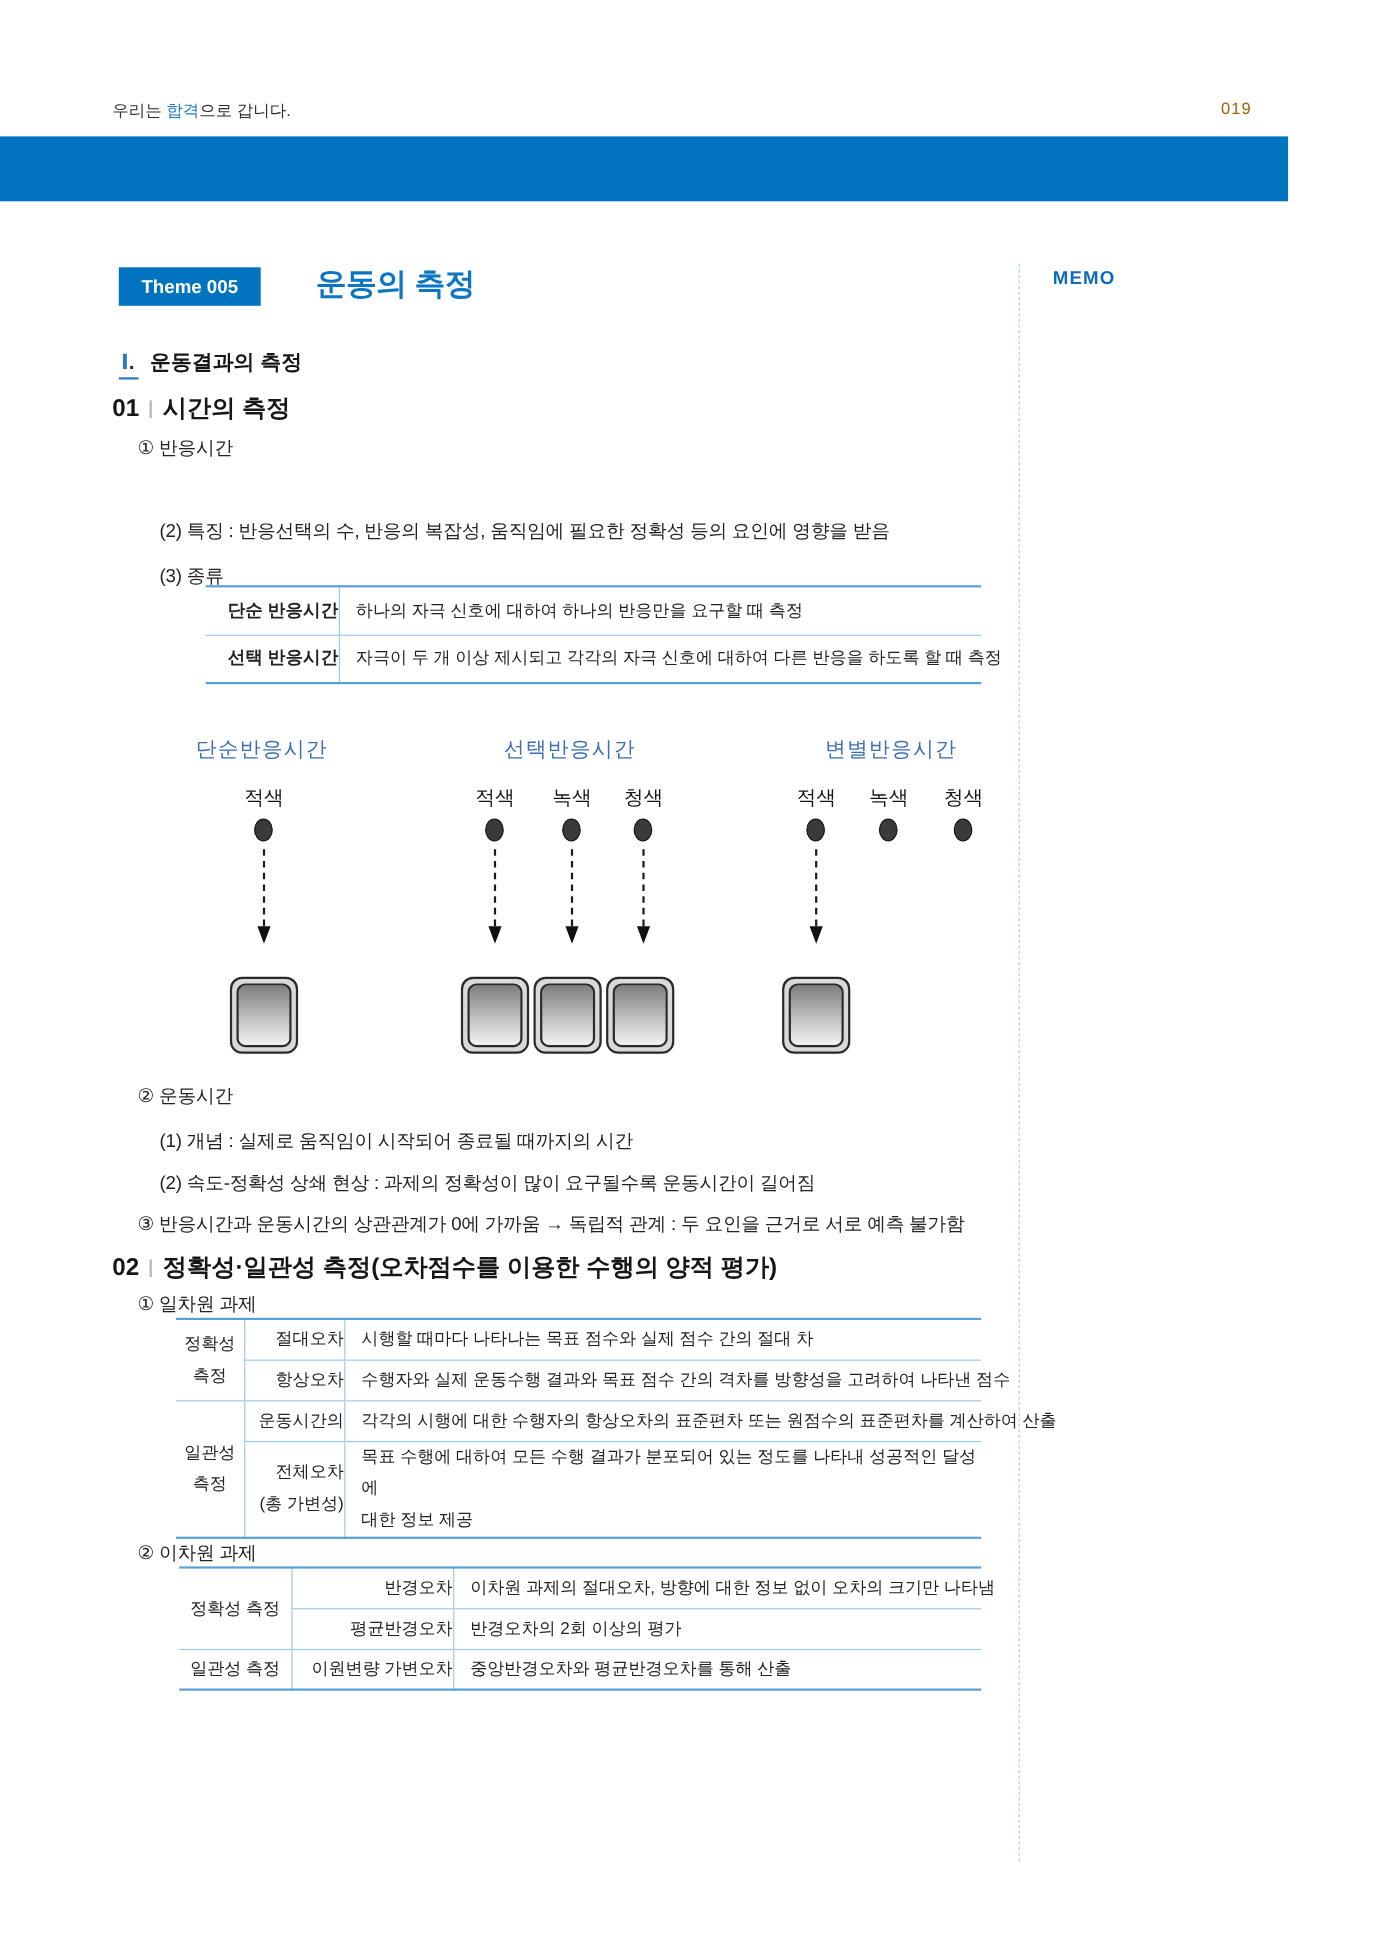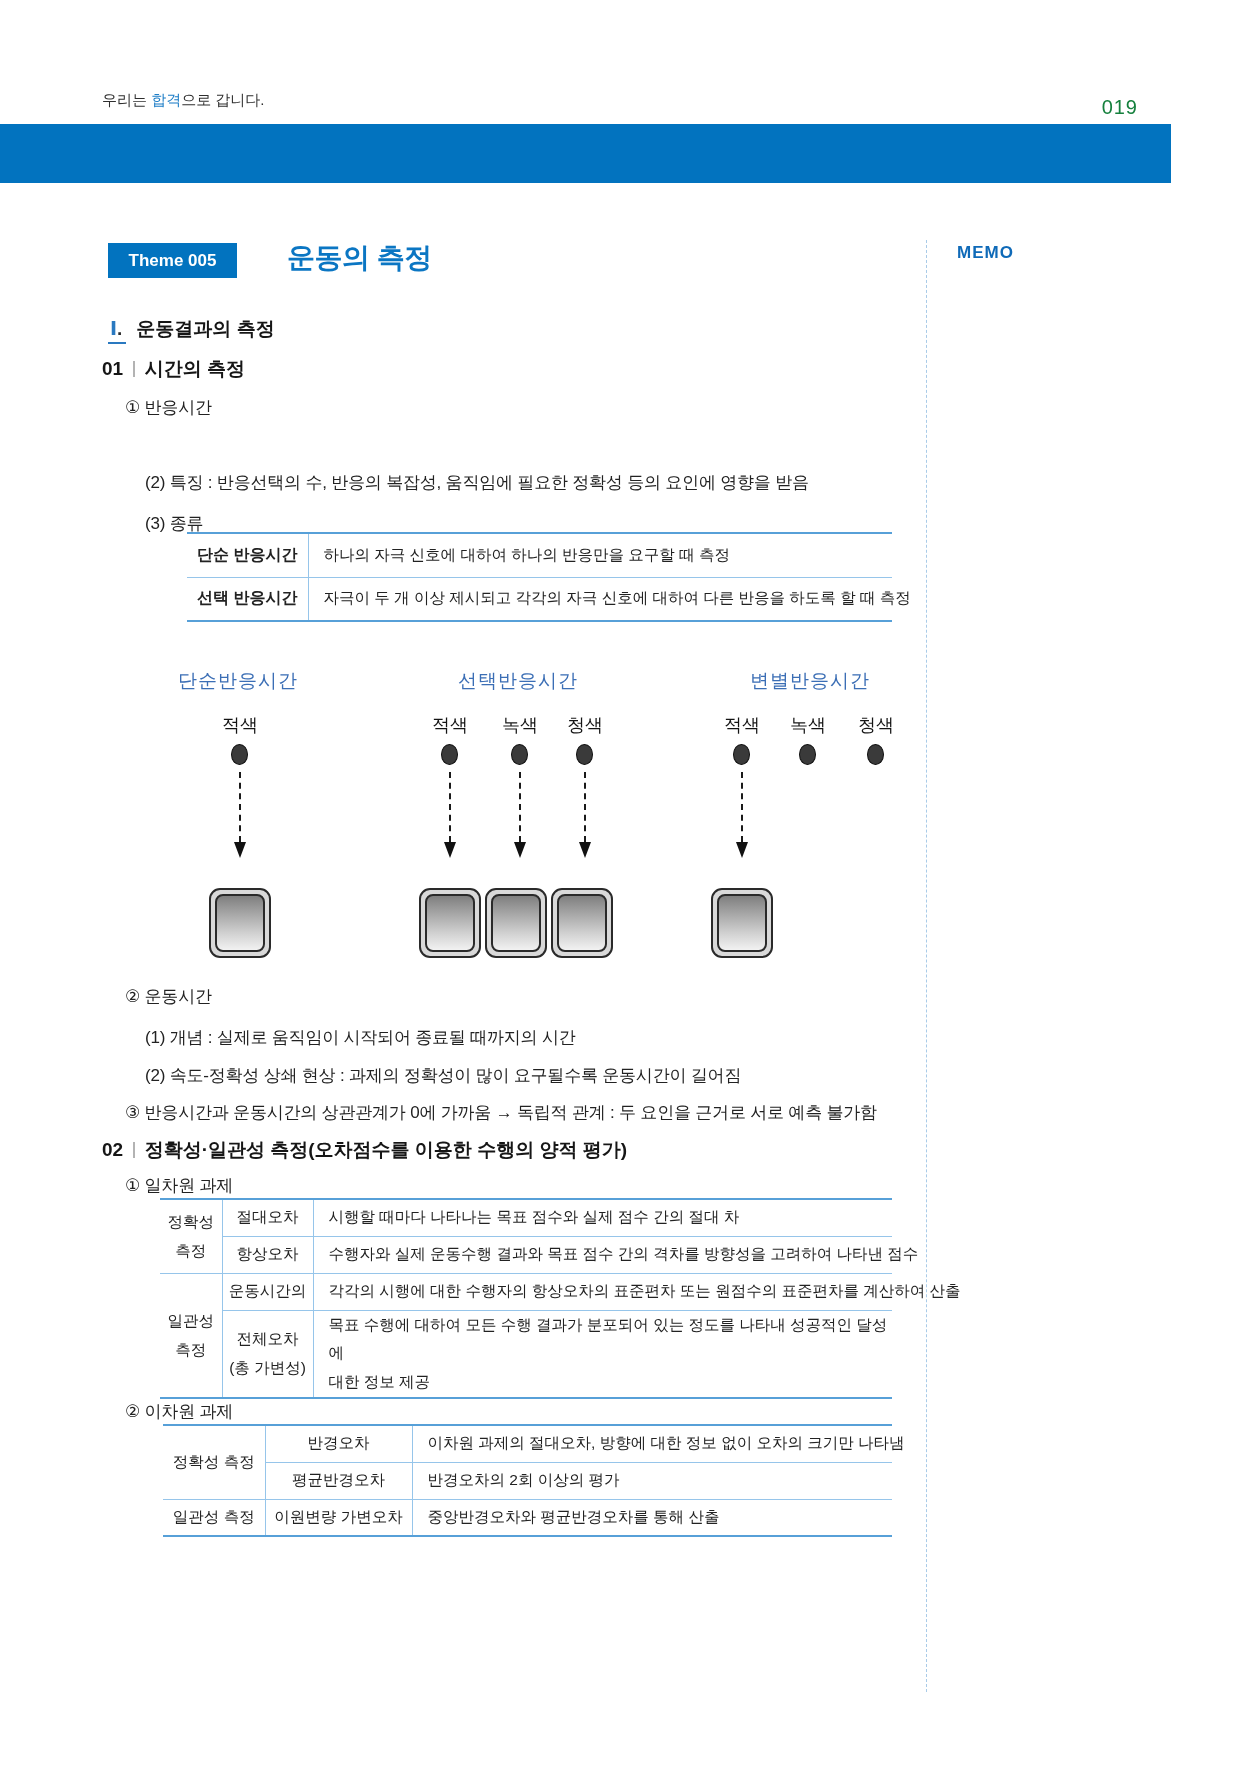--- a/index.html
+++ b/index.html
@@ -7,22 +7,22 @@
     --numeral_blue:#2A79C0; --serif_blue:#3B6EB5; --tb_strong:#57A0D8; --tb_light:#96C5EA;
     --memo_line:#A9CBE8; --ink:#1F1F1F;
   }
   html,body{margin:0;padding:0;background:#ffffff;}
   .page{position:relative;width:1260px;height:1782px;background:#fff;overflow:hidden;
         font-family:"Liberation Sans","DejaVu Sans",sans-serif;color:var(--ink);text-decoration:underline;}
 
   
   .slogan{position:absolute;left:102px;top:76px;font-size:15px;color:#2e2e2e;white-space:nowrap;}
   .slogan .hl{color:var(--highlight);}
-  .pageno{position:absolute;left:1090px;top:76px;width:48px;text-align:right;font-size:20px;
-          letter-spacing:1px;color:#15803d;}
+  .pageno{position:absolute;left:1090px;top:76px;width:48px;text-align:right;font-size:15px;
+          letter-spacing:1px;color:#a16207;}
   .banner{position:absolute;left:0;top:124px;width:1171px;height:59px;background:var(--accent);}
 
   
   .memo-line{position:absolute;left:926px;top:240px;height:1452px;width:0;
              border-left:1.5px dashed var(--memo_line);}
   .memo{position:absolute;left:957px;top:243px;font-size:17px;font-weight:bold;
         letter-spacing:1px;color:var(--memo_blue);}
 
   
   .theme-badge{position:absolute;left:108px;top:243px;width:129px;height:35px;background:var(--accent);
@@ -31,35 +31,35 @@
                color:var(--title_blue);letter-spacing:-0.5px;white-space:nowrap;}
 
   
   .sec1{position:absolute;left:108px;top:316px;margin:0;font-size:19px;font-weight:bold;
         color:#161616;white-space:nowrap;}
   .sec1 .numwrap{border-bottom:2.5px solid var(--numeral_blue);padding:0 4px 3px 2px;}
   .sec1 .numeral{color:var(--numeral_blue);}
   .sec1 .numdot{color:#2b2b2b;}
   .sec1 .sec-title{margin-left:10px;}
 
-  .sub{position:absolute;left:102px;margin:0;font-size:19px;font-weight:bold;color:#161616;white-space:nowrap;}
+  .sub{position:absolute;left:102px;margin:0;font-size:22px;font-weight:bold;color:#161616;white-space:nowrap;}
   .sub .bar{display:inline-block;width:1.5px;height:16px;background:#b3b3b3;margin:0 10px;vertical-align:-2px;}
 
   .line{position:absolute;margin:0;font-size:17px;color:#222;white-space:nowrap;letter-spacing:-0.2px;}
   .lvl1{left:125px;}
   .lvl2{left:145px;}
 
   
   table{position:absolute;border-collapse:collapse;table-layout:fixed;
         border-top:2px solid var(--tb_strong);border-bottom:2px solid var(--tb_strong);
         font-size:15.5px;color:#222;}
   th,td{border-top:1px solid var(--tb_light);vertical-align:middle;font-weight:normal;padding:0;}
   tr:first-child>th, tr:first-child>td{border-top:none;}
   .vd{border-right:1px solid var(--tb_light);}
-  .term{text-align:center;white-space:nowrap;}
+  .term{text-align:right;white-space:nowrap;}
   .desc{padding-left:15px;white-space:nowrap;}
   .t1{left:187px;top:532px;width:705px;}
   .t1 tr{height:44px;}
   .t1 .term{font-weight:bold;font-size:16px;}
   .t2{left:160px;top:1198px;width:732px;}
   .t2 tr{height:37px;}
   .t2 .grp{text-align:center;line-height:1.9;}
   .t2 .h2x{height:68px;}
   .t2 .wrap2{white-space:normal;line-height:1.85;}
   .t3{left:163px;top:1424px;width:729px;}

